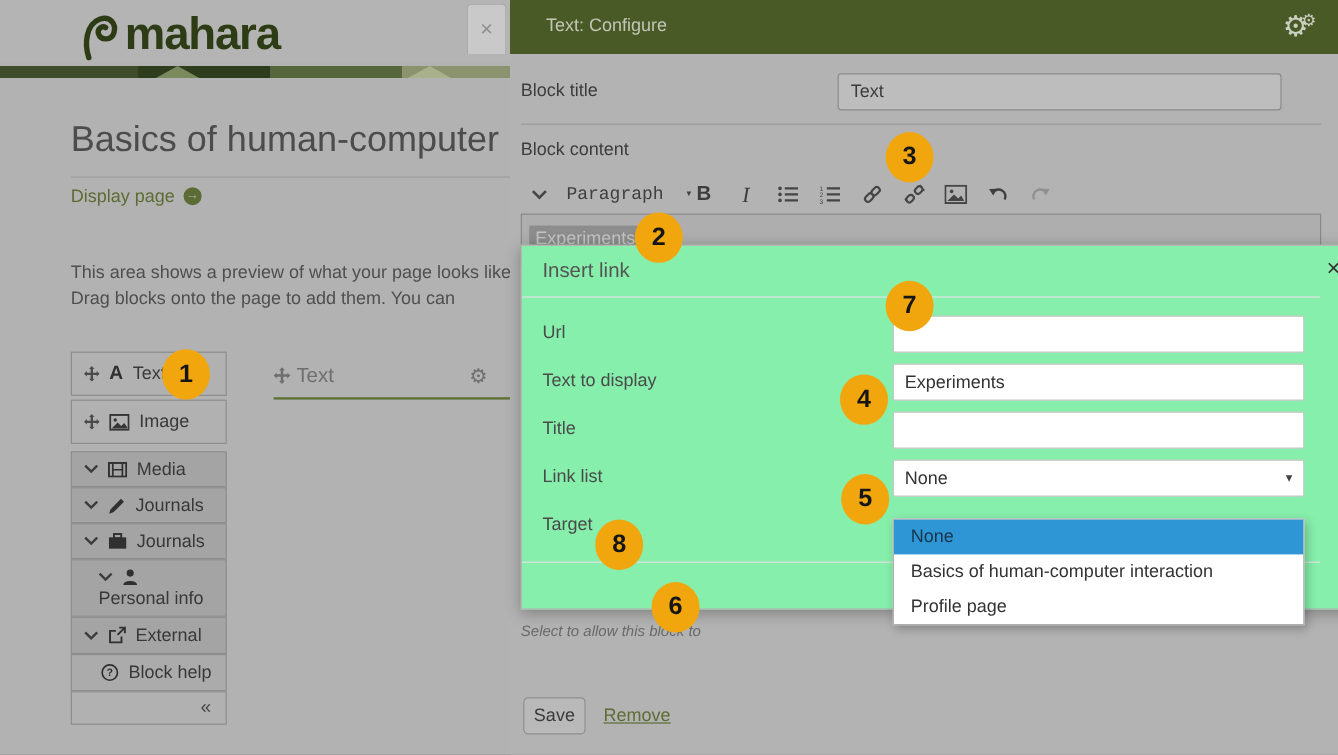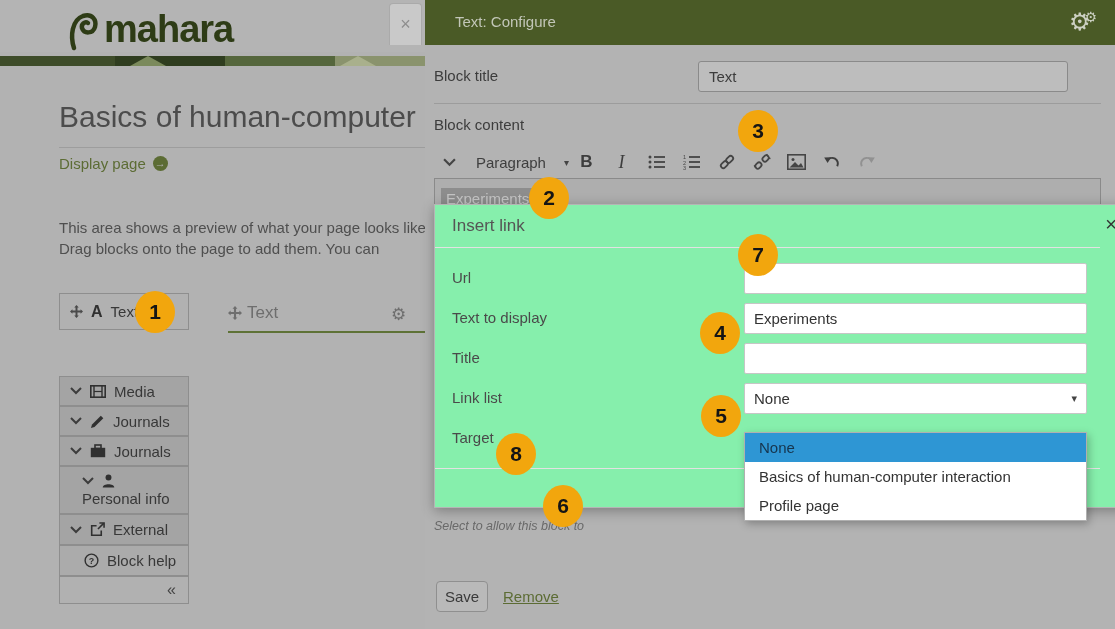--- a/index.html
+++ b/index.html
@@ -56,21 +56,21 @@
   #block-title-input { left:273px; top:61px; width:370px; height:31px; background:#bdbdbd;
     border:1px solid #8a8a8a; border-radius:3px; font-size:15px; color:#3c3c3c; padding:0 10px;
     font-family:inherit; }
   #cfg-divider1 { left:9px; top:103px; width:667px; height:1px; background:#9c9c9c; }
   #block-content-label { left:9px; top:116px; }
 
   
   #editor-toolbar { left:9px; top:146px; width:667px; height:32px; display:flex; align-items:center; }
   .tb { display:flex; align-items:center; justify-content:center; height:28px; color:#454545; }
   #tb-chevron { width:30px; }
-  #tb-paragraph { width:105px; justify-content:flex-end; gap:18px; font-size:15px; color:#3f3f3f; padding-left:8px; }
+  #tb-paragraph { width:105px; justify-content:flex-start; gap:18px; font-size:15px; color:#3f3f3f; padding-left:8px;font-family:Liberation Mono, monospace; }
   #tb-paragraph .caret { font-size:10px; color:#444; }
   .tb-btn { width:35px; }
   #tb-bold { font-weight:800; font-size:17px; color:#3d3d3d; }
   #tb-italic { font-family:"Liberation Serif","DejaVu Serif",serif; font-style:italic; font-size:18px; color:#3d3d3d; }
 
   
   #editor-area { left:9px; top:178px; width:667px; height:44px; background:#aeaeae; border:1px solid #8a8a8a; }
   #editor-selection { left:6px; top:9px; background:#8d8d8d; color:#c4c4c4; font-size:15px; padding:2px 5px; }
 
   #retract-note { left:9px; top:519px; font-size:12.5px; font-style:italic; color:#696969; z-index:12; white-space:nowrap; }
@@ -175,20 +175,35 @@
   <div class="abs side-cell" style="top:293px;height:37px;">
     <span class="icon-svg">
       <svg width="13" height="13" viewBox="0 0 16 16">
           <path d="M8 0 L10.8 3 H9.2 V6.8 H13 V5.2 L16 8 L13 10.8 V9.2 H9.2 V13 H10.8 L8 16 L5.2 13 H6.8 V9.2 H3 V10.8 L0 8 L3 5.2 V6.8 H6.8 V3 H5.2 Z" fill="#4a4a4a"></path>
         </svg>
     </span>
     <span class="letter-a">A</span>
     <span>Text</span>
   </div>
 
+  <div class="abs side-cell" style="top:333px;height:37px;">
+    <span class="icon-svg">
+      <svg width="13" height="13" viewBox="0 0 16 16">
+          <path d="M8 0 L10.8 3 H9.2 V6.8 H13 V5.2 L16 8 L13 10.8 V9.2 H9.2 V13 H10.8 L8 16 L5.2 13 H6.8 V9.2 H3 V10.8 L0 8 L3 5.2 V6.8 H6.8 V3 H5.2 Z" fill="#4a4a4a"></path>
+        </svg>
+    </span>
+    <span class="icon-svg">
+      <svg width="17" height="14" viewBox="0 0 17 14">
+          <rect x="0.8" y="0.8" width="15.4" height="12.4" fill="none" stroke="#353535" stroke-width="1.6"></rect>
+          <circle cx="5" cy="5" r="1.4" fill="#353535"></circle>
+          <path d="M2 12 L7 7 L10 10 L12.5 7.5 L15 11 V12 Z" fill="#353535"></path>
+        </svg>
+    </span>
+    <span>Image</span>
+  </div>
 
   <div class="abs side-cell cat" style="top:376px;height:30px;">
     <span class="icon-svg">
       <svg width="12" height="8" viewBox="0 0 12 8">
           <path d="M1 1 L6 6 L11 1" stroke="#3c3c3c" stroke-width="2" fill="none"></path>
         </svg>
     </span>
     <span class="icon-svg">
       <svg width="16" height="13" viewBox="0 0 16 13">
           <rect x="0.8" y="0.8" width="14.4" height="11.4" fill="none" stroke="#303030" stroke-width="1.6"></rect>

